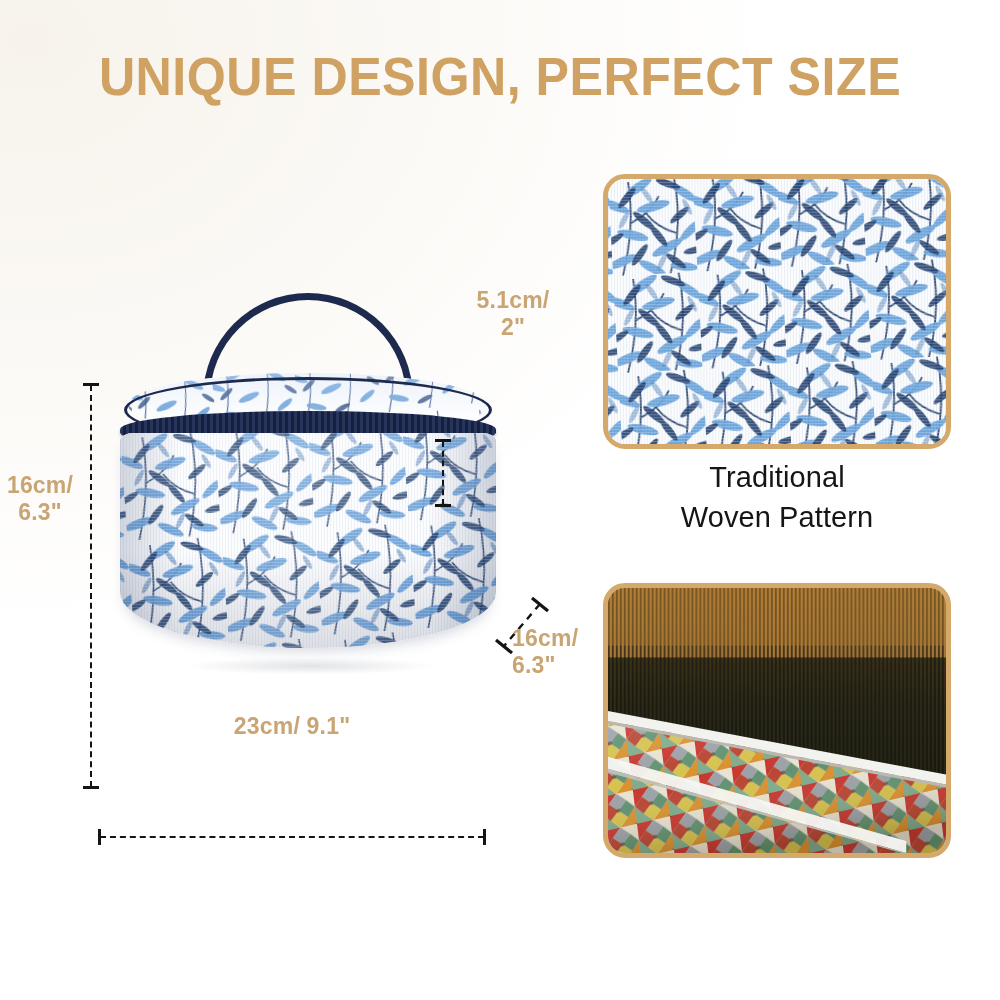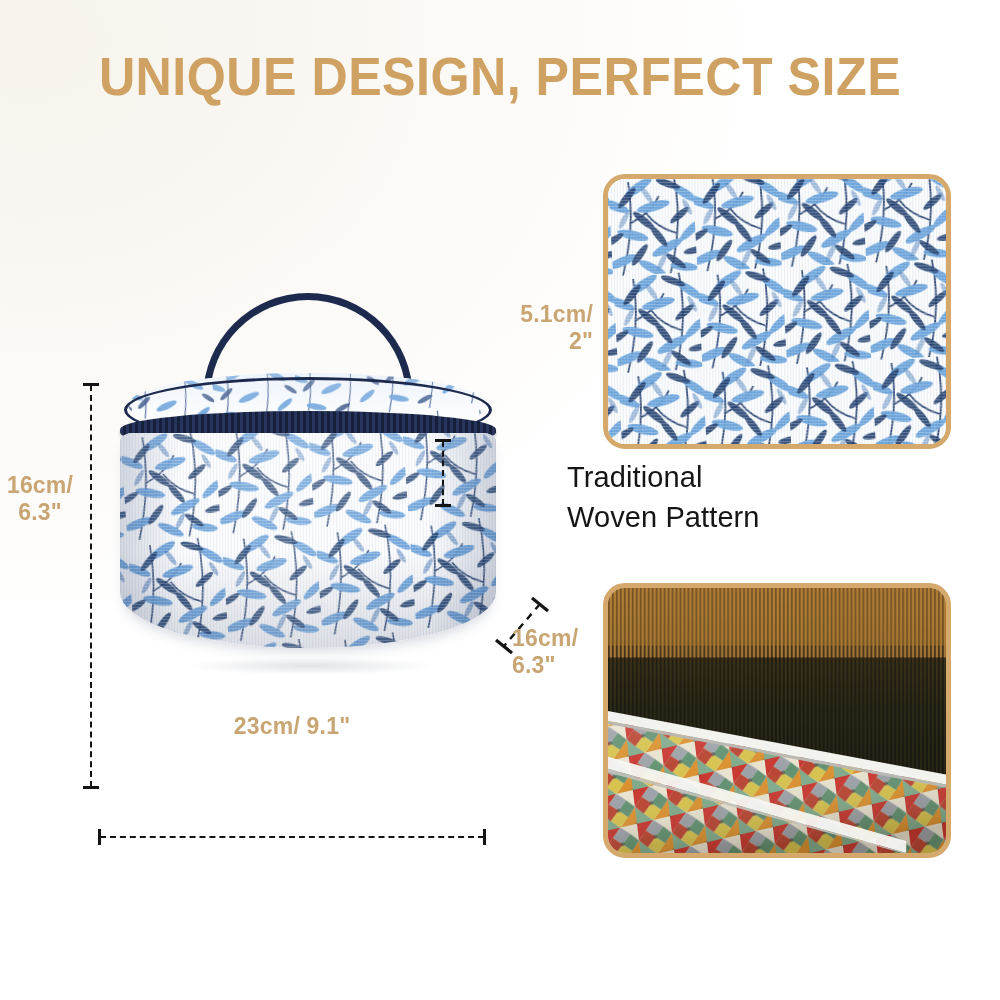--- a/index.html
+++ b/index.html
@@ -267,21 +267,21 @@
     left: 603px;
     top: 583px;
     width: 348px;
     height: 275px;
   }
 
   .card-caption {
     position: absolute;
     width: 420px;
     left: 567px;
-    text-align: left;
+    text-align: center;
     color: #151515;
     font-family: "Liberation Sans", sans-serif;
     font-weight: 400;
     font-size: 29px;
     line-height: 1.38;
     white-space: pre-line;
     letter-spacing: 0.1px;
   }
   #caption-pattern { top: 457px; }
   #caption-loom { top: 866px; }
@@ -397,21 +397,21 @@
         </div>
         <div id="bag-shade"></div>
       </div>
     </div>
 
     <div class="dim-v" style="left:434px; top:287px; height:72px;">
       <div class="cap top"></div>
       <div class="shaft"></div>
       <div class="cap bot"></div>
     </div>
-    <div class="dim-label" style="left:458px; top:151px; width:110px; text-align:right;margin-left:25px;">5.1cm/
+    <div class="dim-label" style="left:458px; top:137px; width:110px; text-align:center;">5.1cm/
 2"</div>
 
     <div class="dim-v" style="left:82px; top:231px; height:410px;">
       <div class="cap top"></div>
       <div class="shaft"></div>
       <div class="cap bot"></div>
     </div>
     <div class="dim-label" style="left:2px; top:322px; width:76px; text-align:center;">16cm/
 6.3"</div>
 

